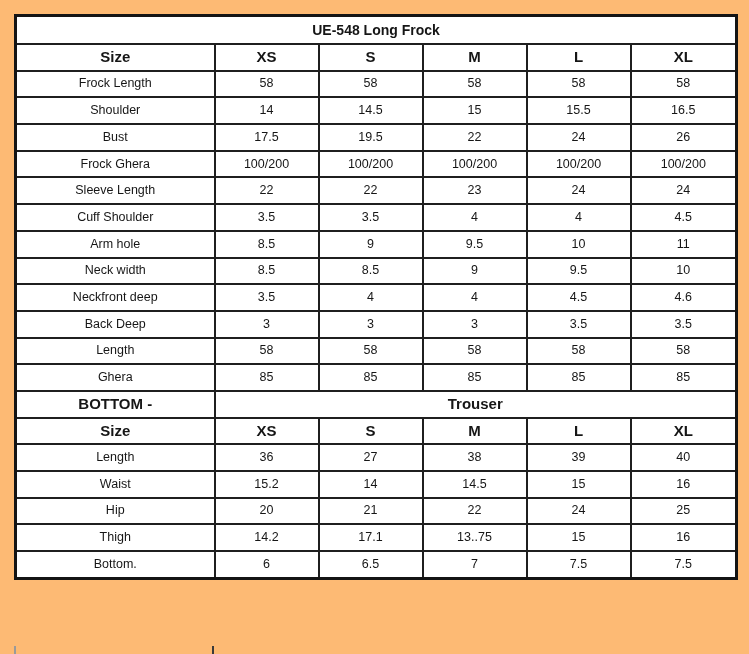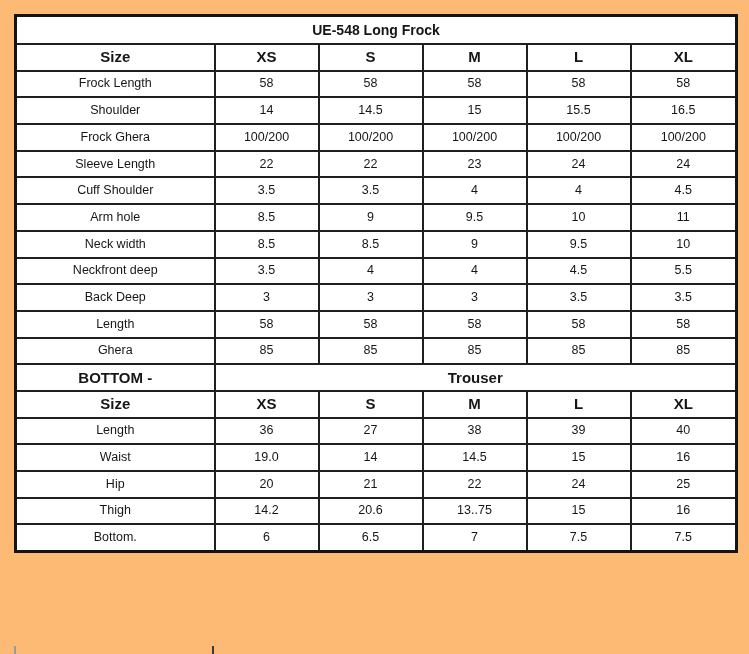--- a/index.html
+++ b/index.html
@@ -85,20 +85,28 @@
         </tr>
         <tr>
           <td>Shoulder</td>
           <td>14</td>
           <td>14.5</td>
           <td>15</td>
           <td>15.5</td>
           <td>16.5</td>
         </tr>
         <tr>
+          <td>Bust</td>
+          <td>17.5</td>
+          <td>19.5</td>
+          <td>22</td>
+          <td>24</td>
+          <td>26</td>
+        </tr>
+        <tr>
           <td>Frock Ghera</td>
           <td>100/200</td>
           <td>100/200</td>
           <td>100/200</td>
           <td>100/200</td>
           <td>100/200</td>
         </tr>
         <tr>
           <td>Sleeve Length</td>
           <td>22</td>
@@ -130,21 +138,21 @@
           <td>9</td>
           <td>9.5</td>
           <td>10</td>
         </tr>
         <tr>
           <td>Neckfront deep</td>
           <td>3.5</td>
           <td>4</td>
           <td>4</td>
           <td>4.5</td>
-          <td>5.5</td>
+          <td>4.6</td>
         </tr>
         <tr>
           <td>Back Deep</td>
           <td>3</td>
           <td>3</td>
           <td>3</td>
           <td>3.5</td>
           <td>3.5</td>
         </tr>
         <tr>
@@ -178,38 +186,38 @@
         <tr>
           <td>Length</td>
           <td>36</td>
           <td>27</td>
           <td>38</td>
           <td>39</td>
           <td>40</td>
         </tr>
         <tr>
           <td>Waist</td>
-          <td>19.0</td>
+          <td>15.2</td>
           <td>14</td>
           <td>14.5</td>
           <td>15</td>
           <td>16</td>
         </tr>
         <tr>
           <td>Hip</td>
           <td>20</td>
           <td>21</td>
           <td>22</td>
           <td>24</td>
           <td>25</td>
         </tr>
         <tr>
           <td>Thigh</td>
           <td>14.2</td>
-          <td>20.6</td>
+          <td>17.1</td>
           <td>13..75</td>
           <td>15</td>
           <td>16</td>
         </tr>
         <tr>
           <td>Bottom.</td>
           <td>6</td>
           <td>6.5</td>
           <td>7</td>
           <td>7.5</td>

